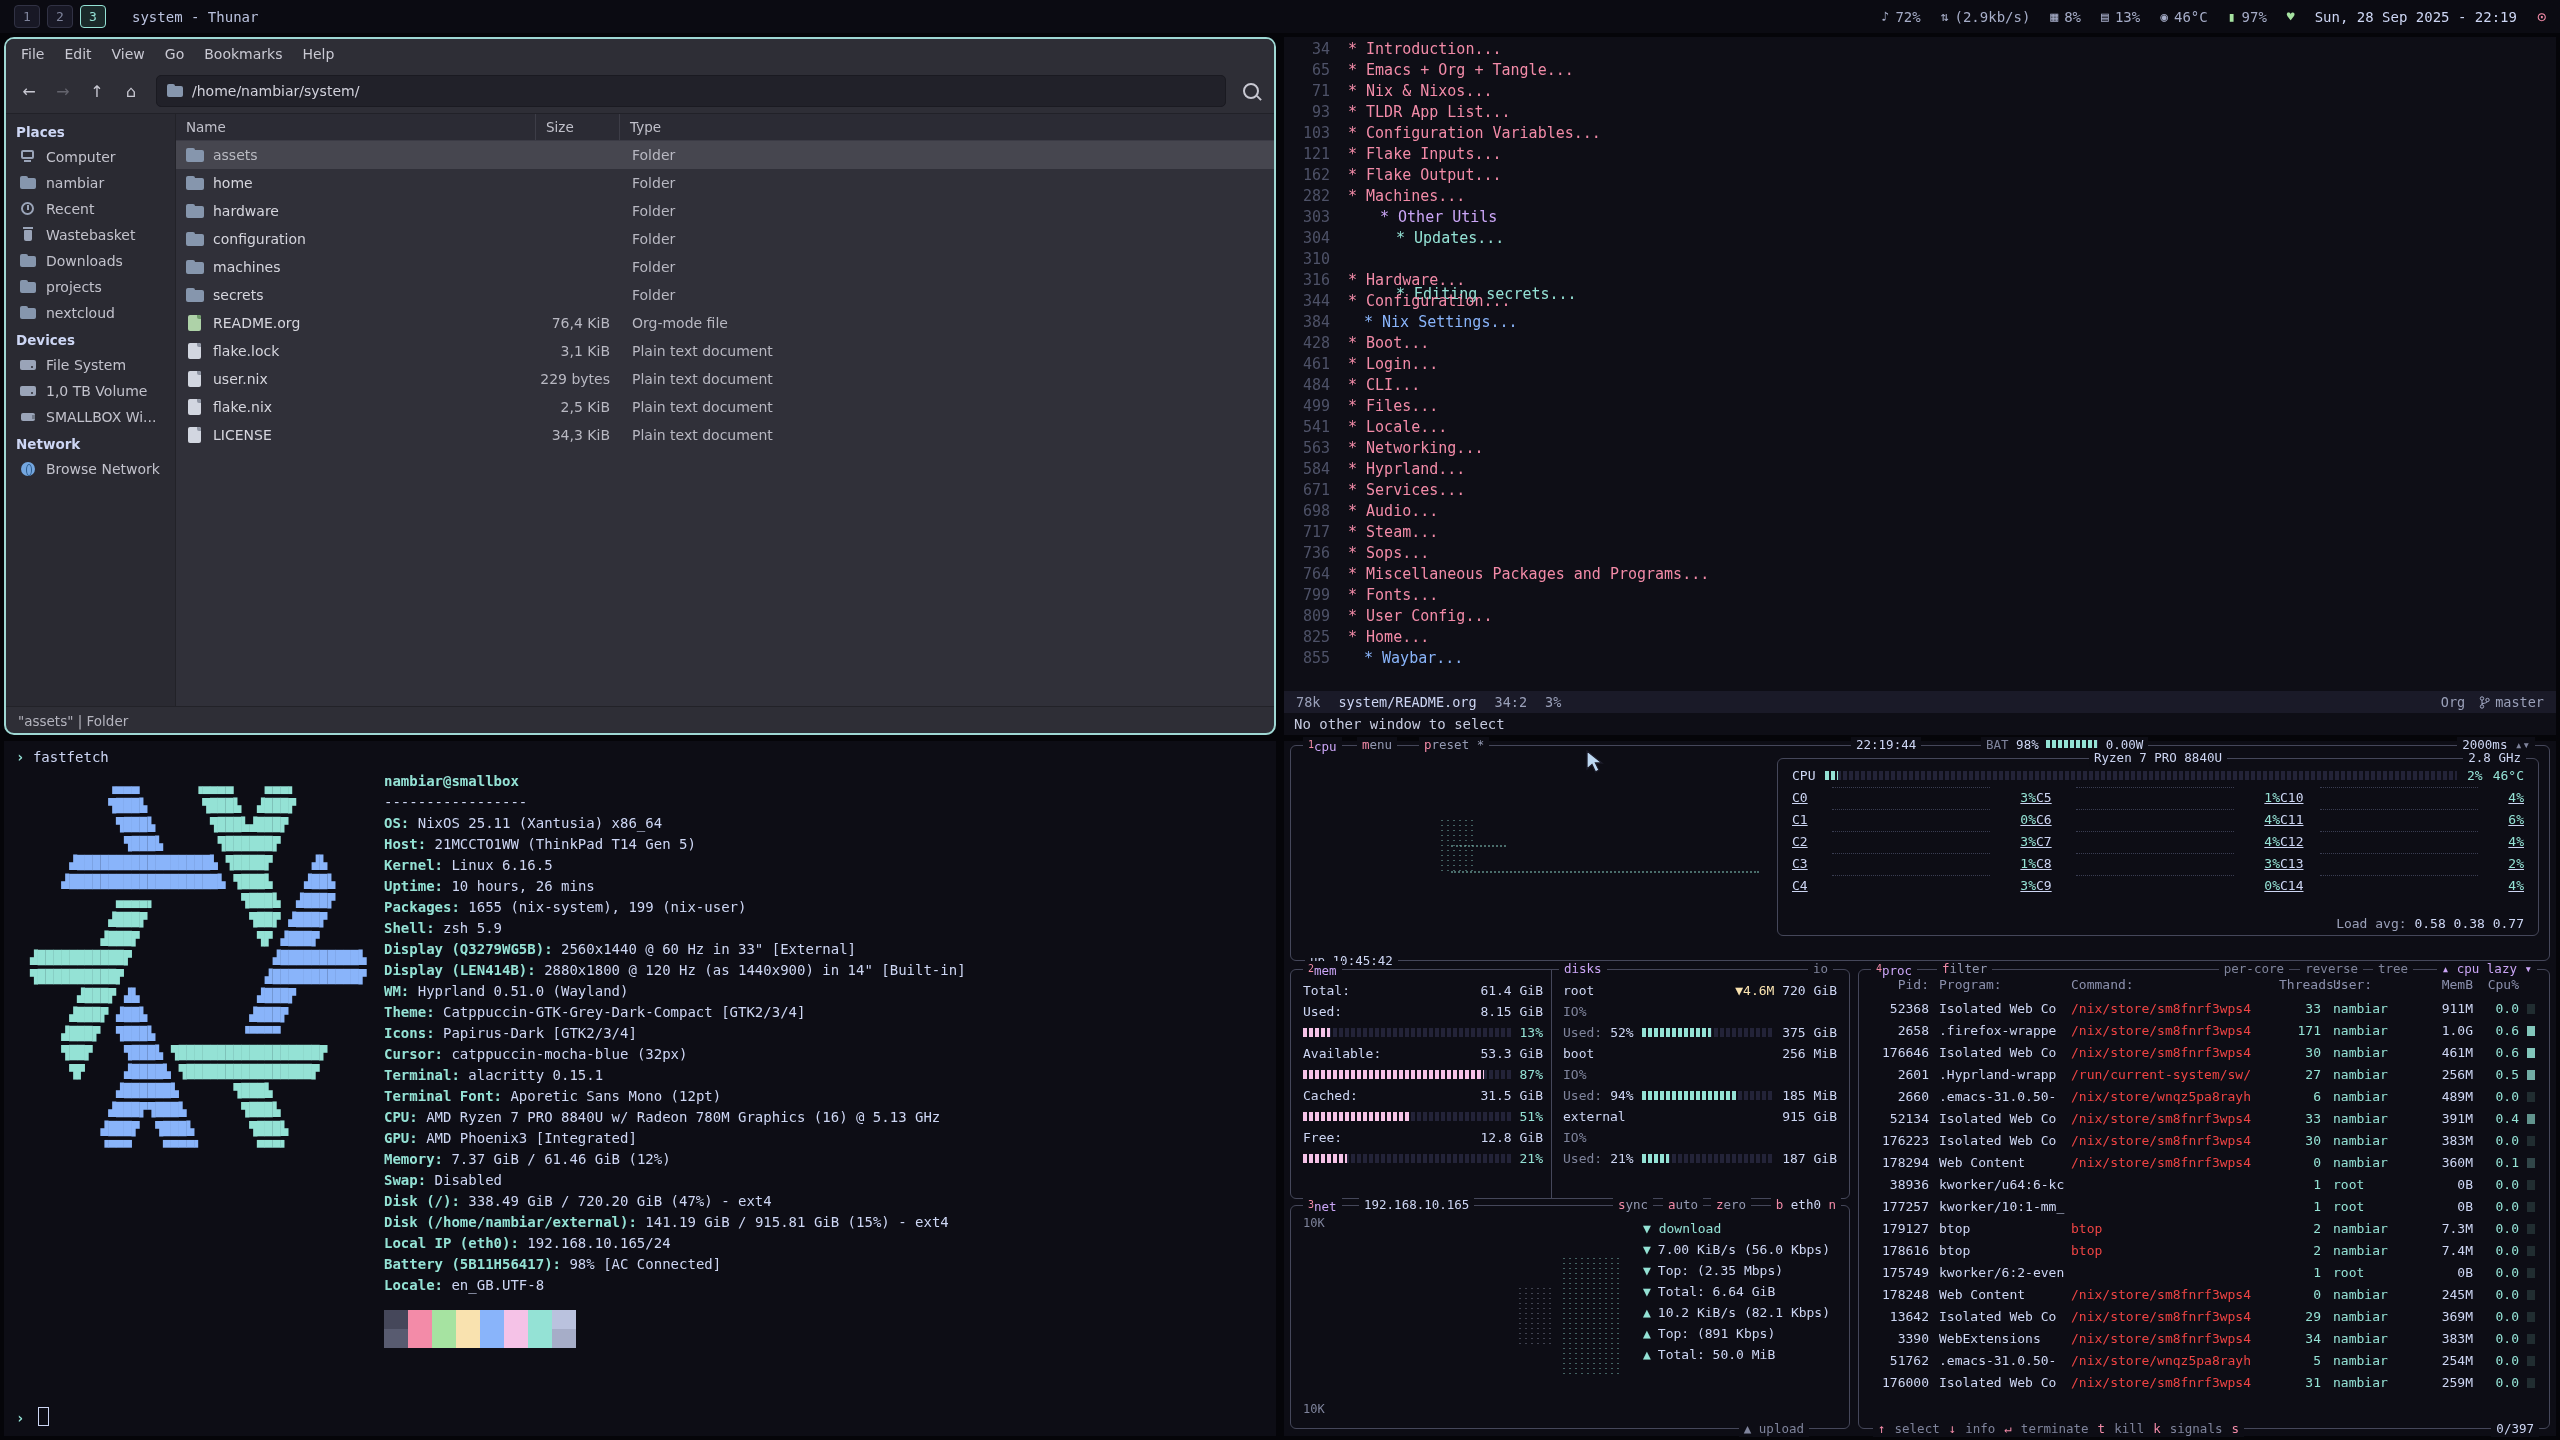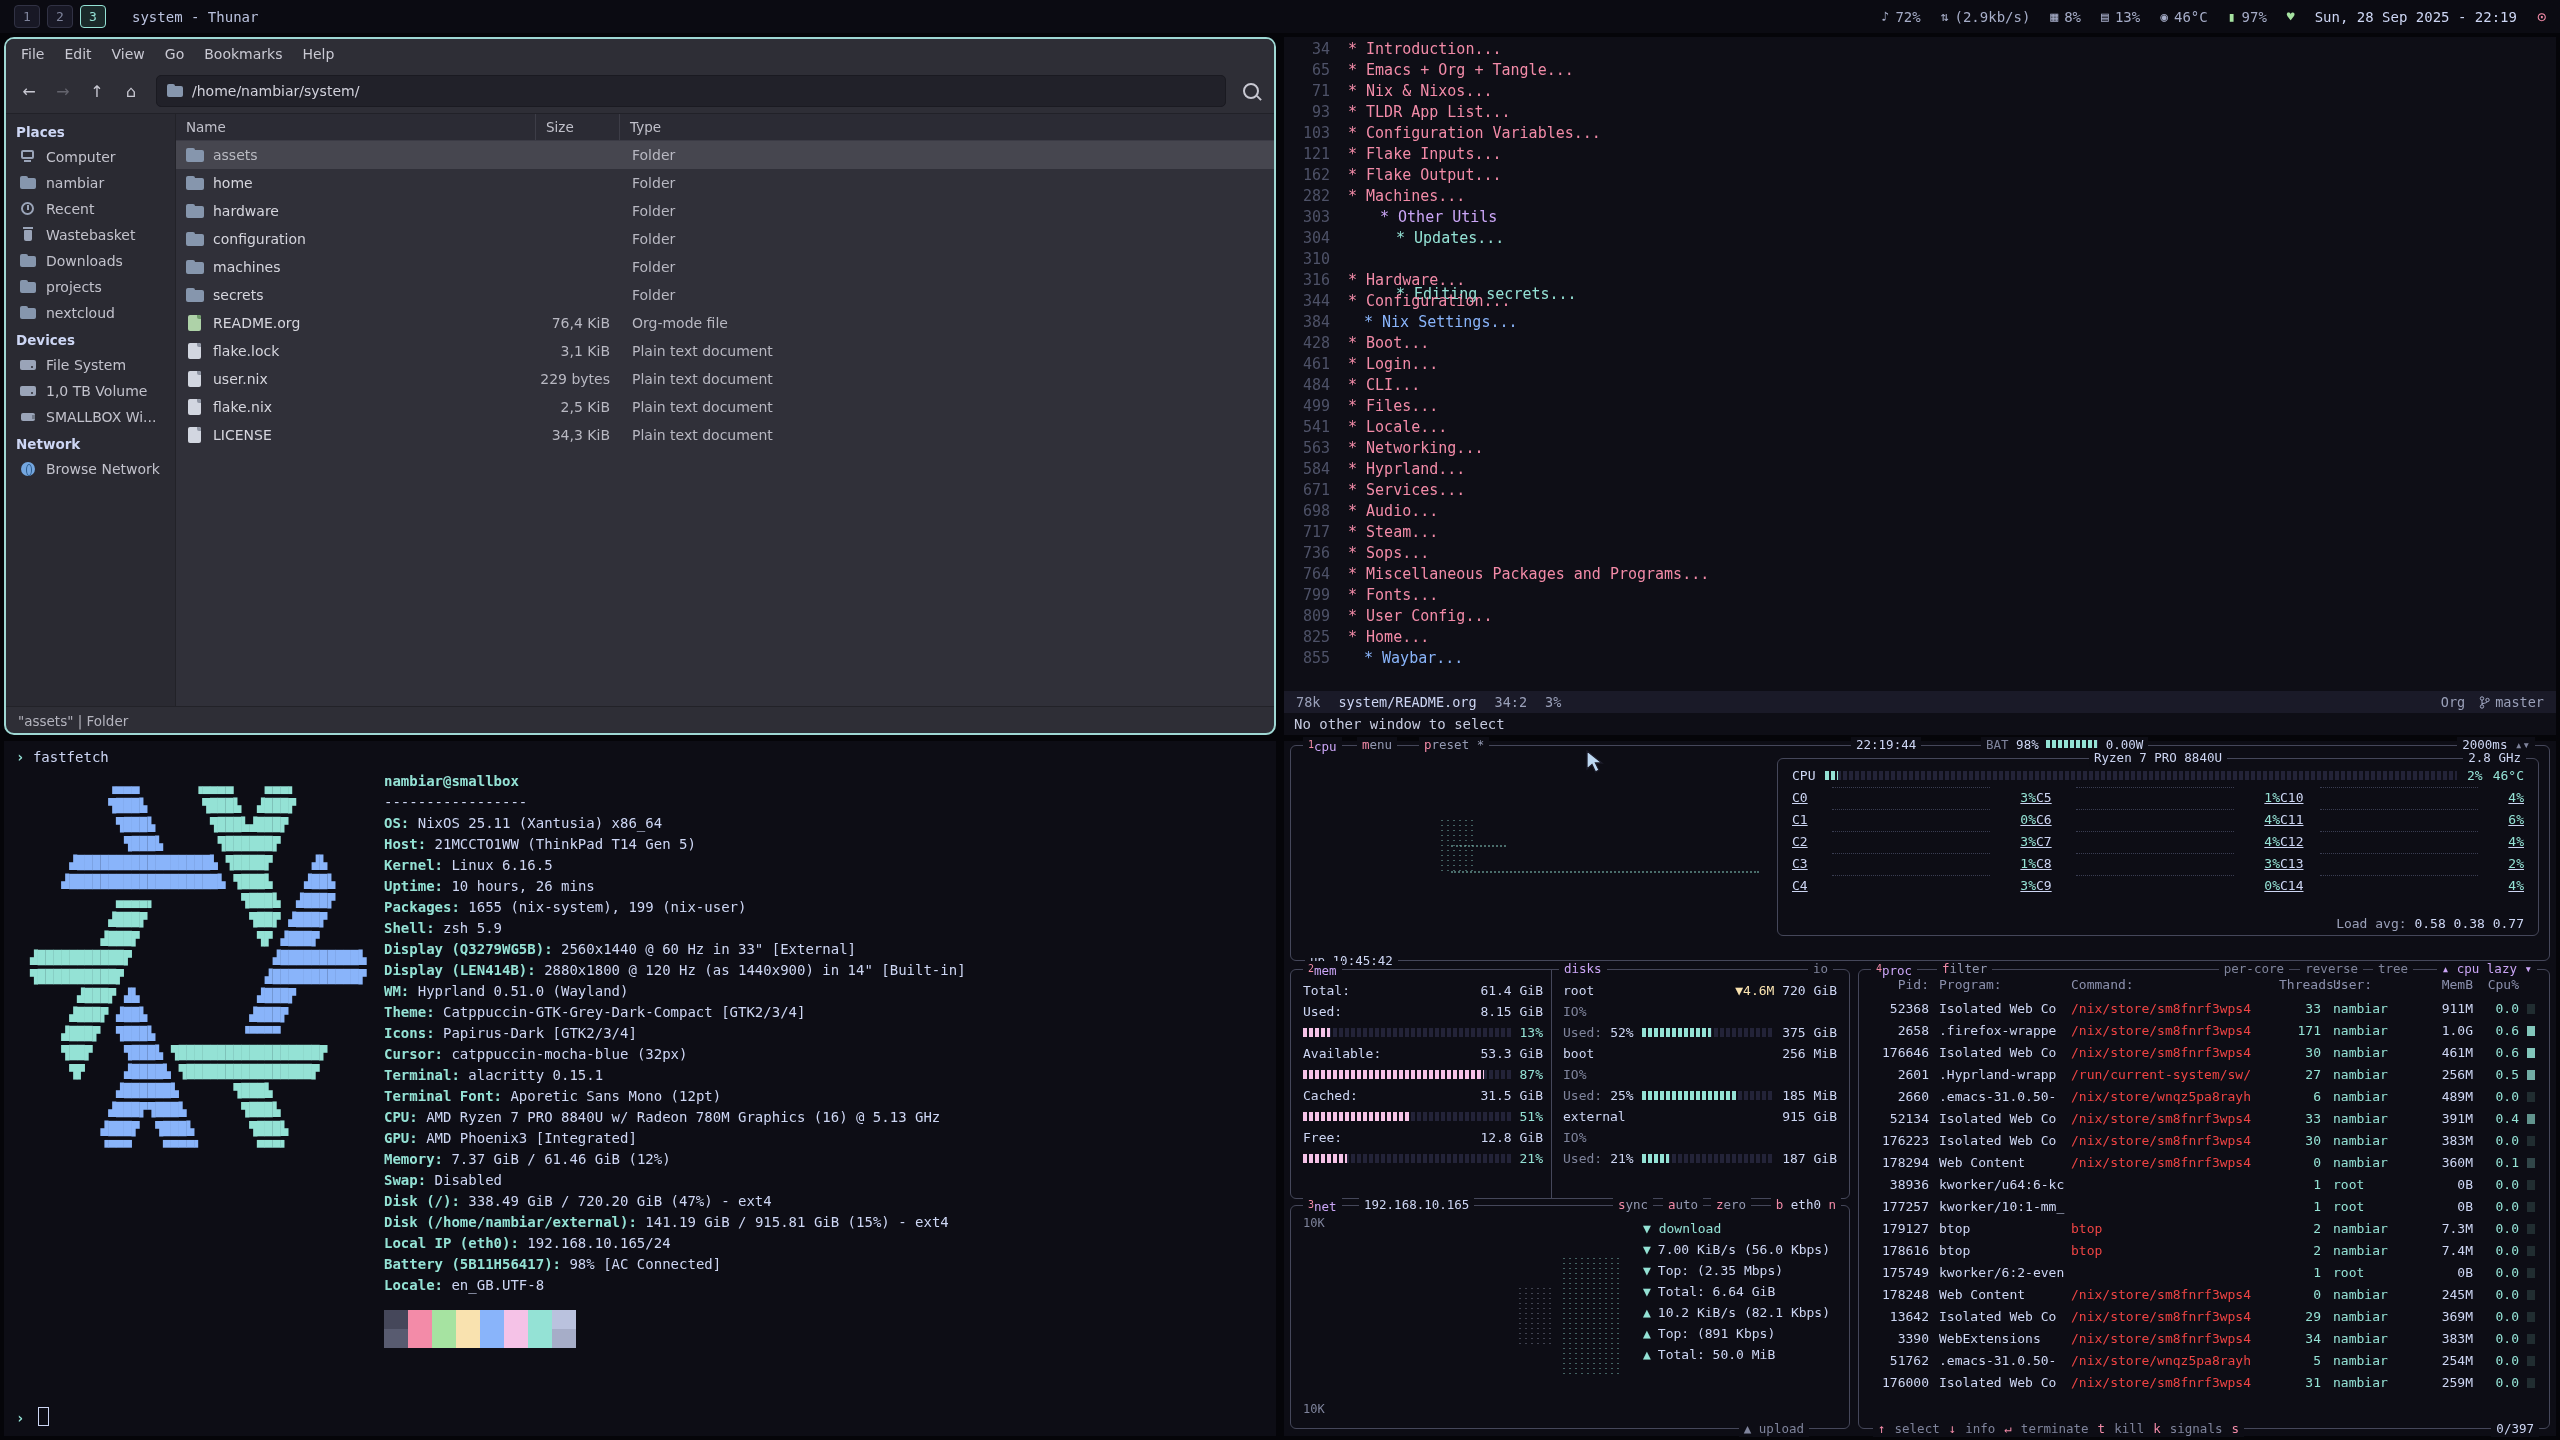--- a/index.html
+++ b/index.html
@@ -631,21 +631,21 @@
           </span>
           <span class="wval">375 GiB</span>
         </div>
         <div class="memline">
           <span class="memlabel">boot</span>
           <span class="memval"><span>256 MiB</span></span>
         </div>
         <div class="memline dim">IO%</div>
         <div class="meterline">
           <span class="dim">Used:</span>
-          <span class="wval">25%</span>
+          <span class="wval">94%</span>
           <span class="mt" style="flex: 1 1 0%;">
             <span class="mf" style="color: rgb(148, 226, 213); width: 73%;"></span>
           </span>
           <span class="wval">185 MiB</span>
         </div>
         <div class="memline">
           <span class="memlabel">external</span>
           <span class="memval"><span>915 GiB</span></span>
         </div>
         <div class="memline dim">IO%</div>

